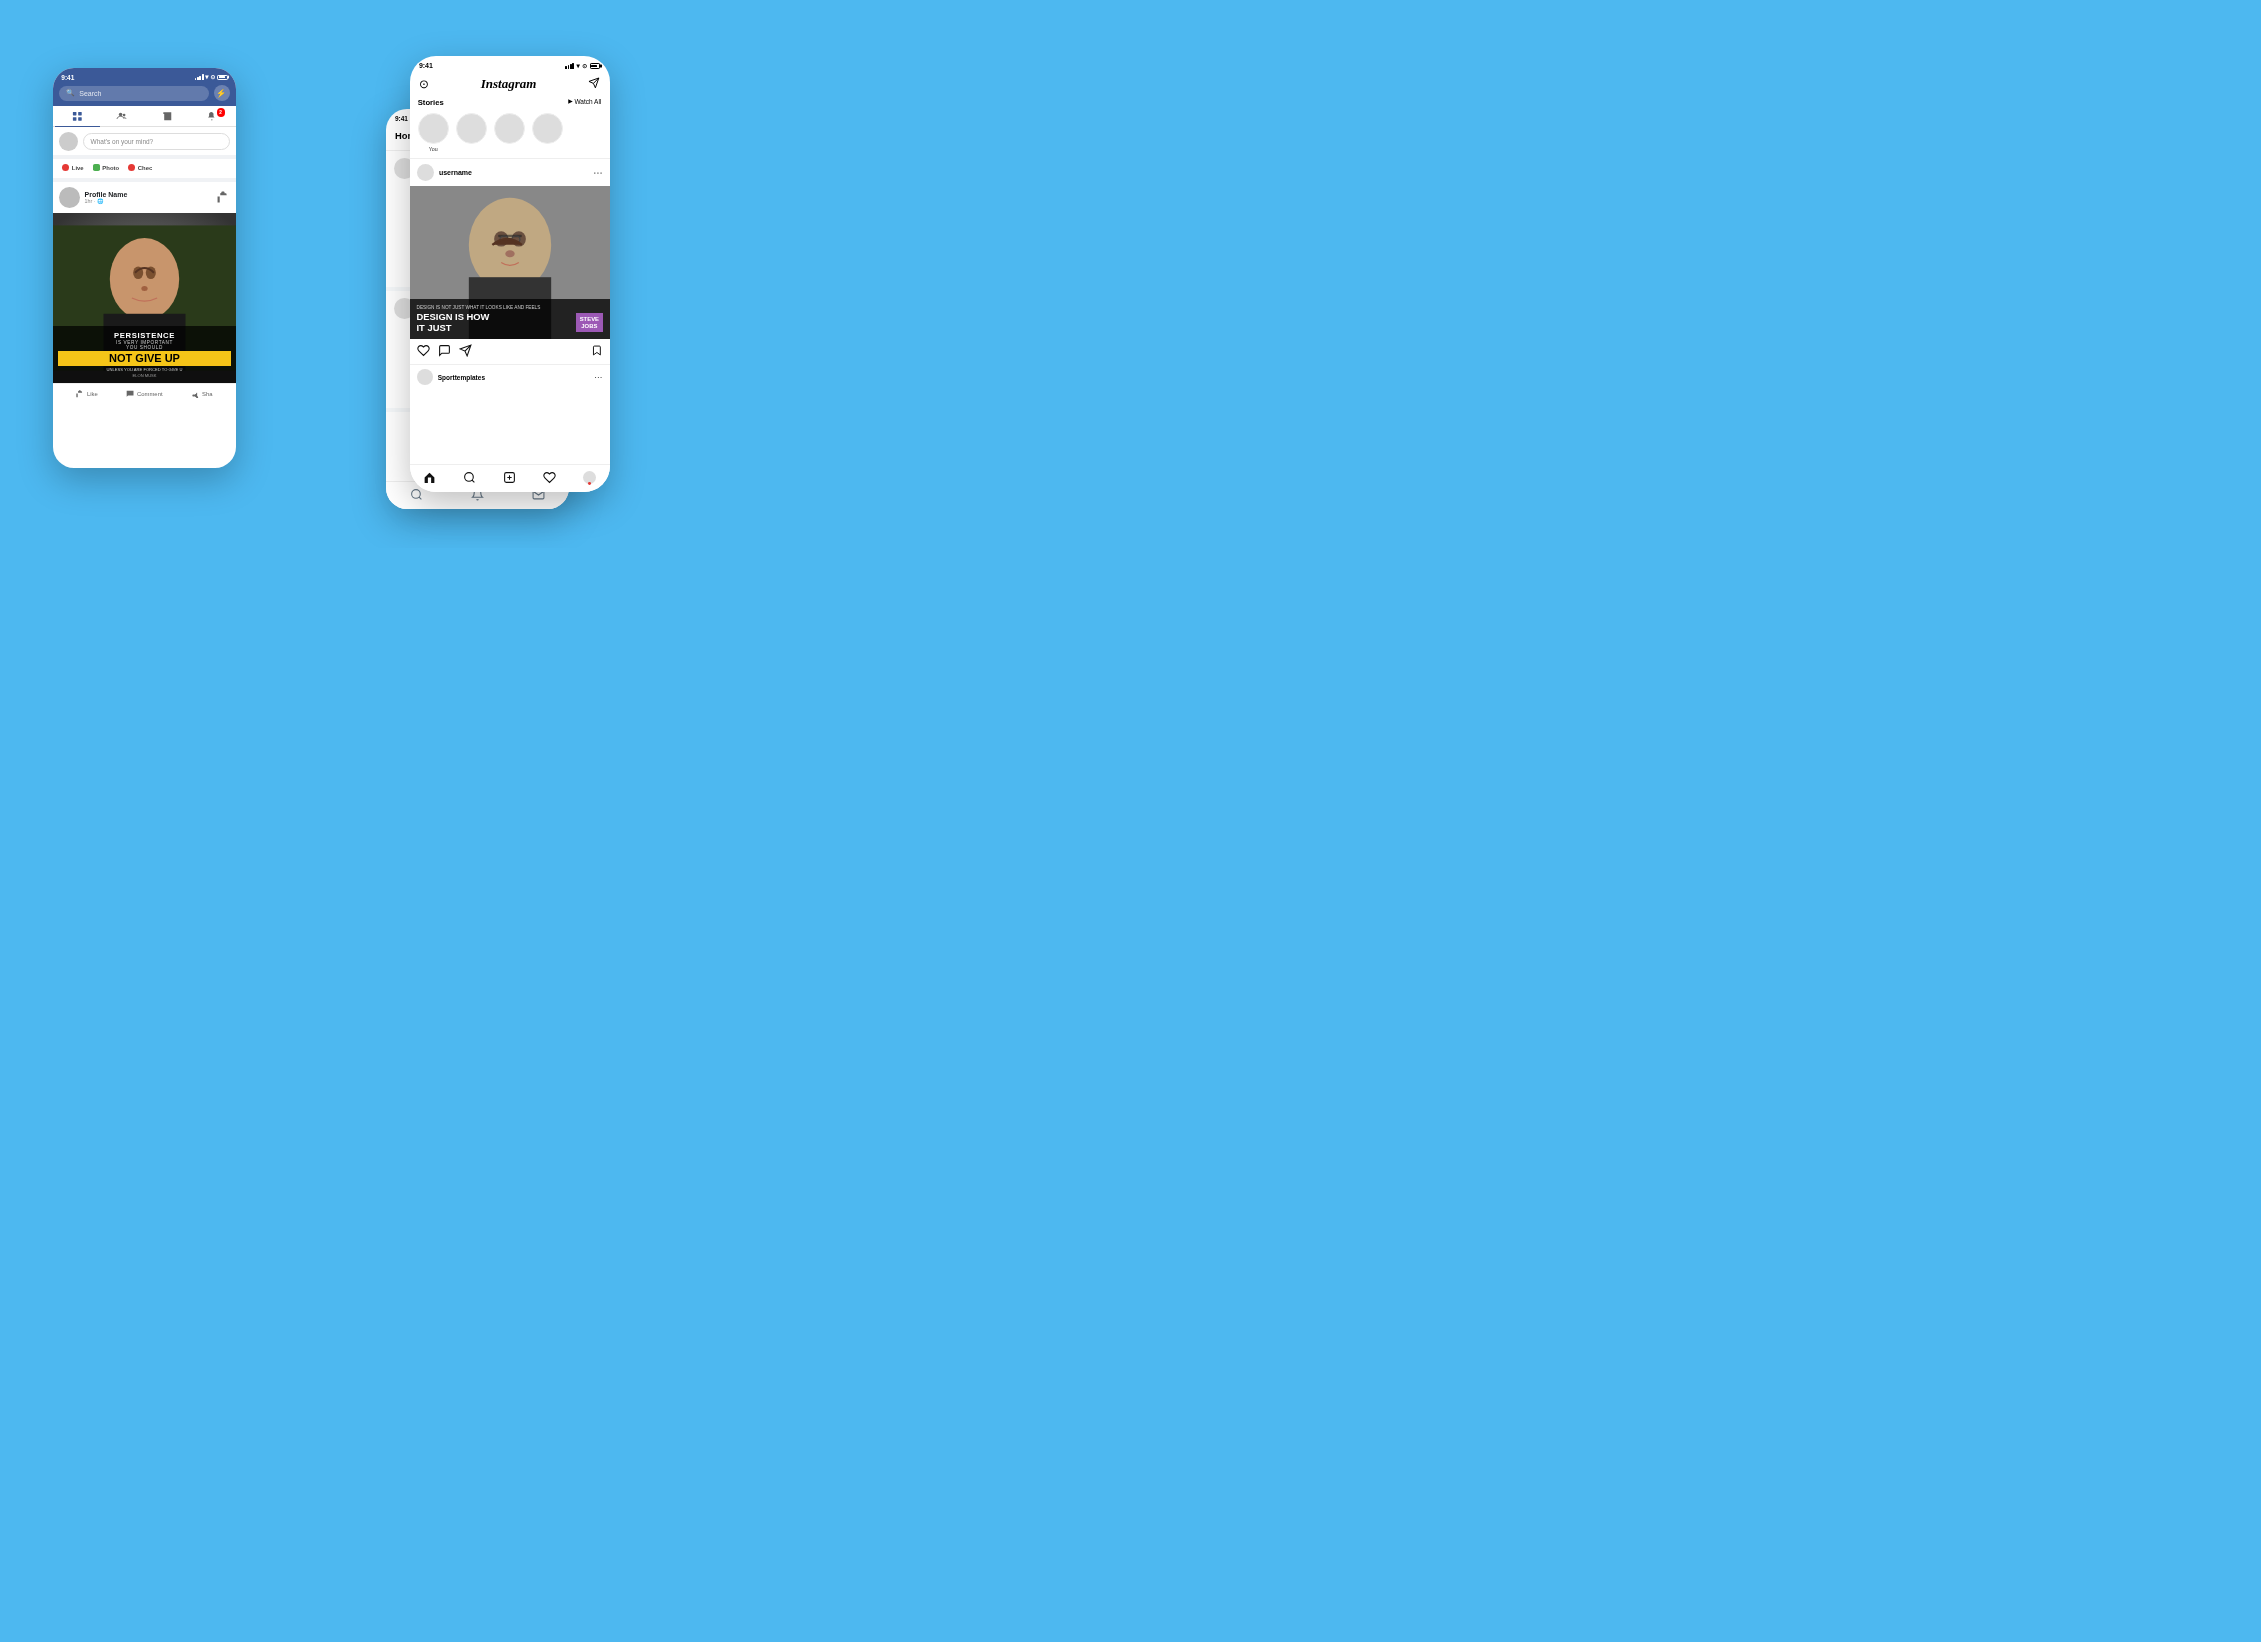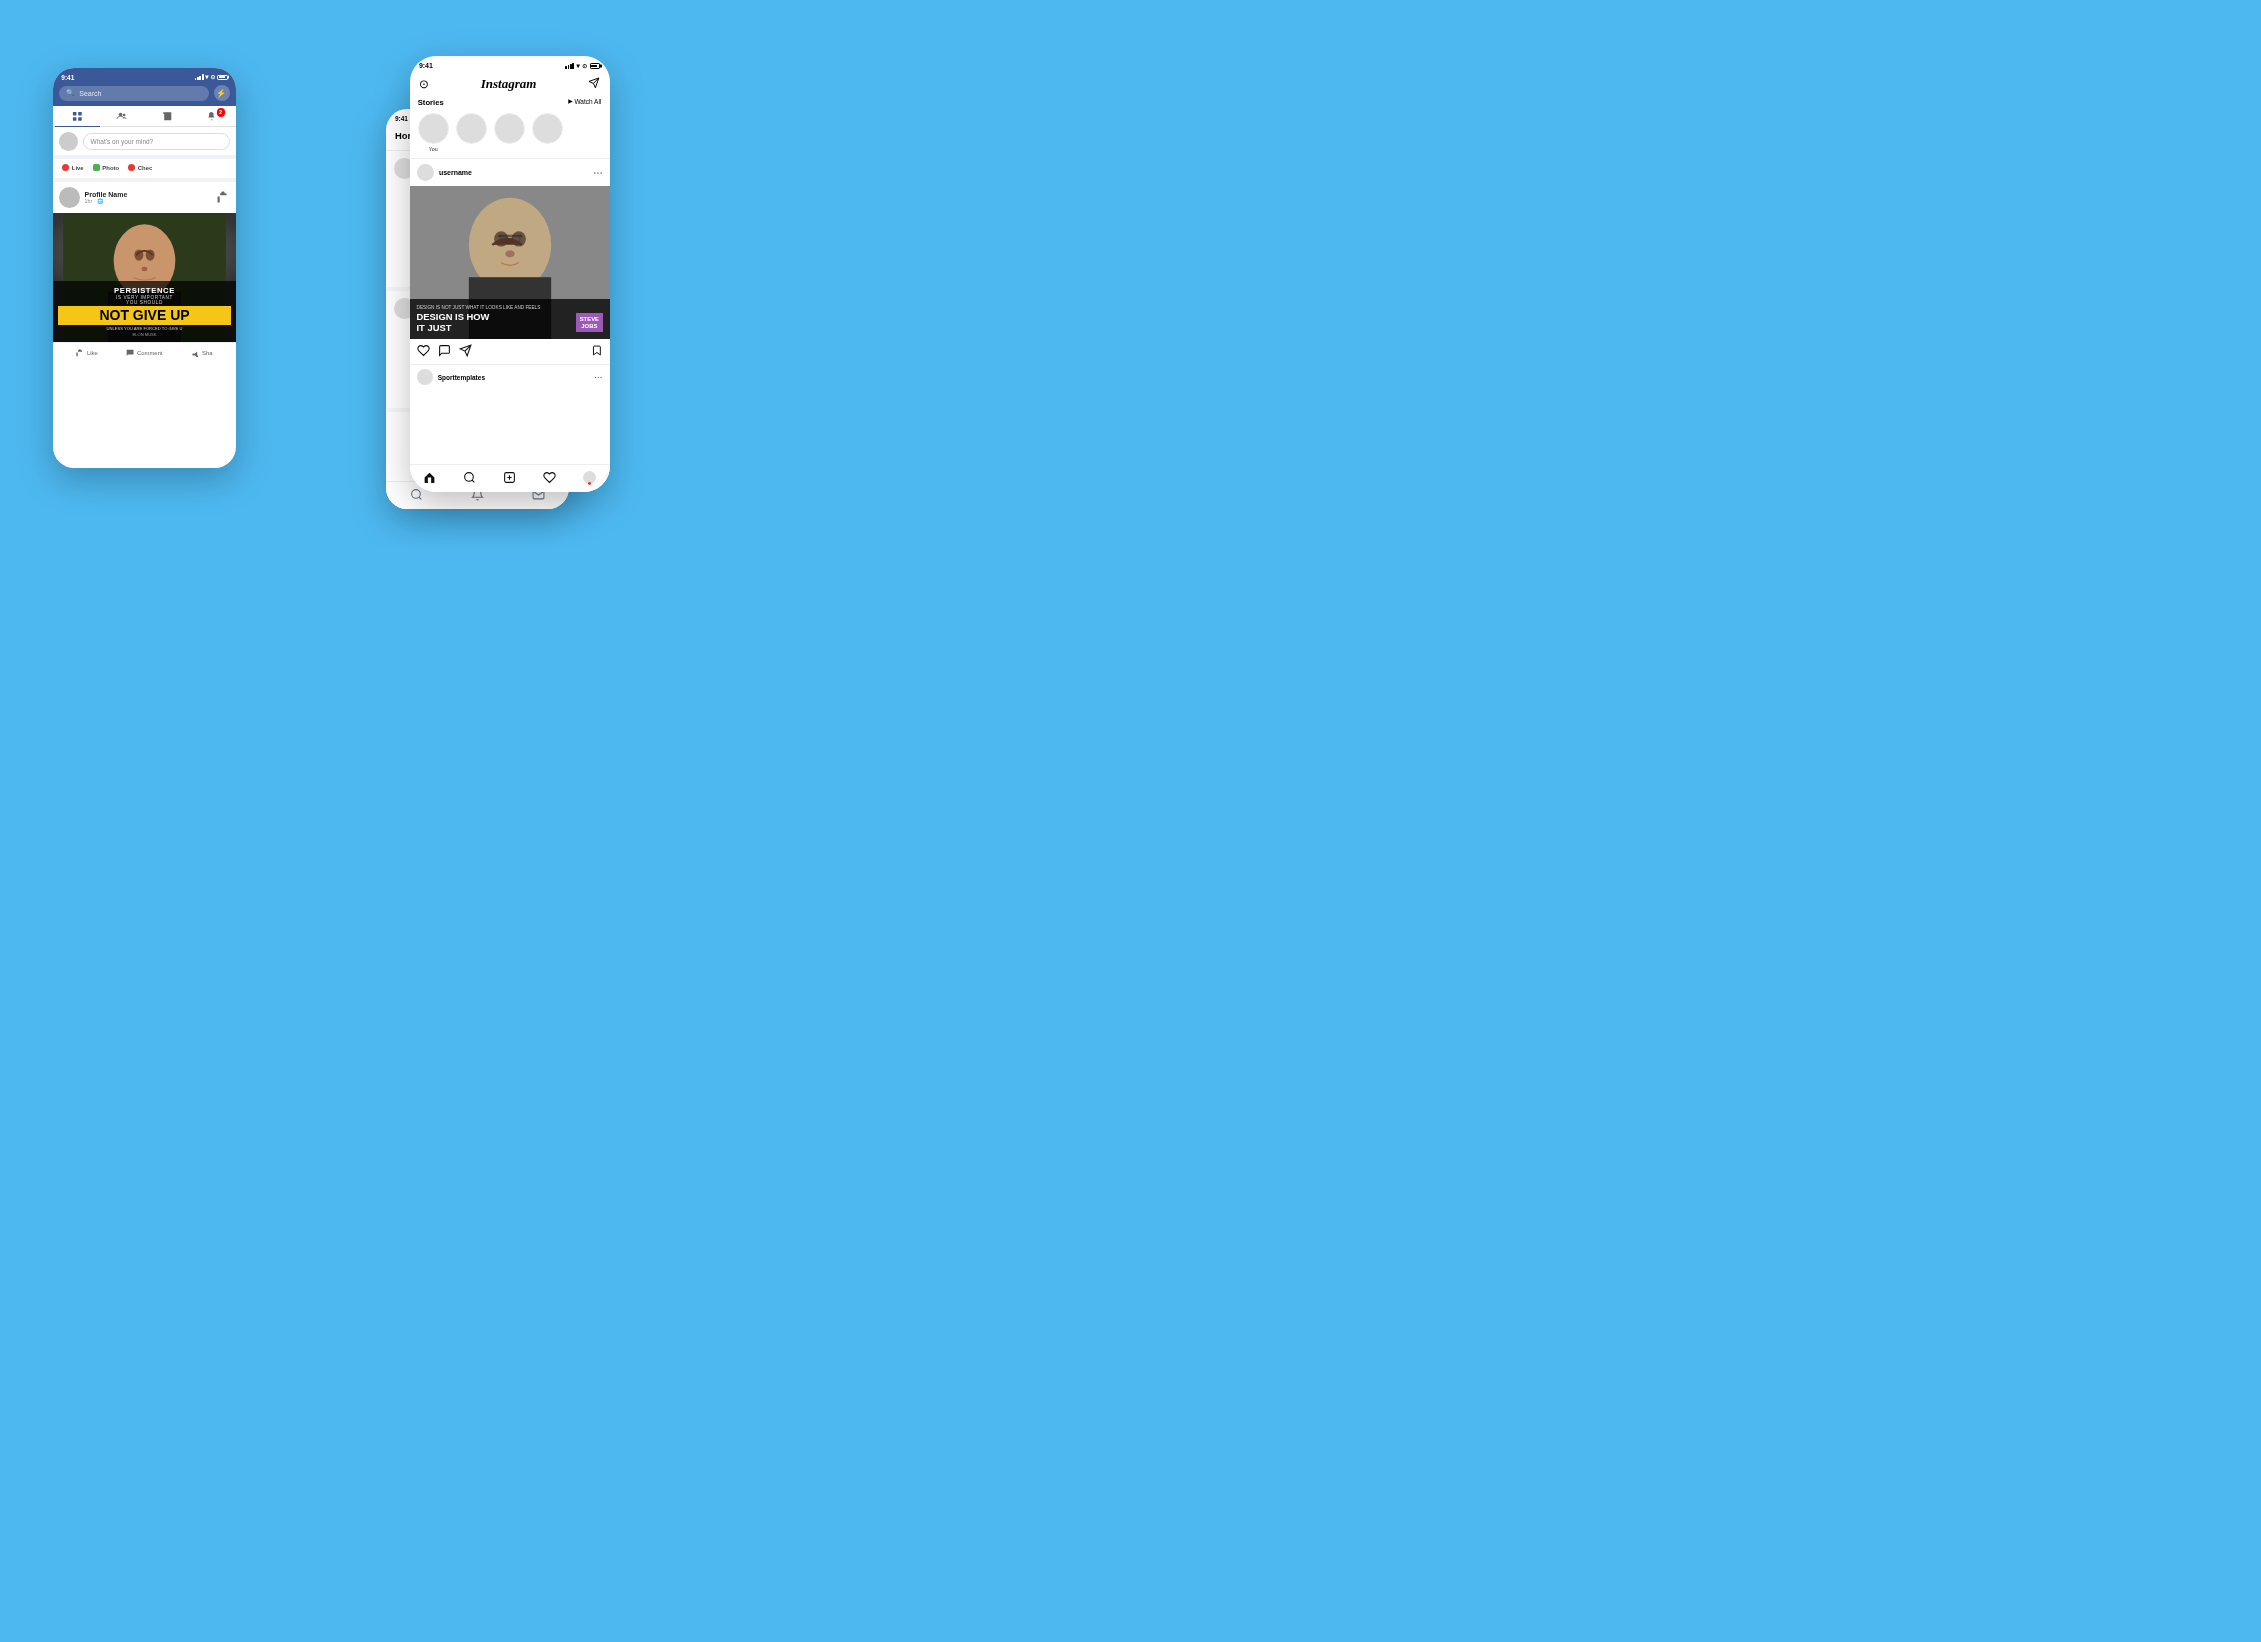--- a/index.html
+++ b/index.html
@@ -203,39 +203,39 @@
       width: 21px; height: 21px;
       background: #bbb;
       border-radius: 50%;
     }
     .fb-profile-info { flex: 1; }
     .fb-profile-name { font-size: 7px; font-weight: 700; color: #1c1e21; }
     .fb-profile-meta { font-size: 5.3px; color: #888; display: flex; gap: 2.4px; align-items: center; }
 
     .fb-post-image {
       width: 100%;
-      height: 129px;
+      height: 170px;
       background: linear-gradient(180deg, #1a1a2e 0%, #16213e 50%, #0f3460 100%);
       position: relative;
       overflow: hidden;
     }
 
     .fb-post-text {
       position: absolute;
       bottom: 0; left: 0; right: 0;
       background: rgba(0,0,0,0.7);
       padding: 4.7px;
       text-align: center;
     }
     .persistence-text { color: white; font-size: 7.7px; font-weight: 900; letter-spacing: 0.6px; display: block; }
     .is-very-text { color: #ccc; font-size: 4.7px; letter-spacing: 0.6px; display: block; }
     .not-give-up {
       background: #f5c518;
       color: black;
-      font-size: 14px;
+      font-size: 11px;
       font-weight: 900;
       display: block;
       padding: 1.2px 0;
       margin: 1.2px 0;
     }
     .unless-text { color: #ccc; font-size: 4.1px; display: block; }
     .elon-credit { color: #999; font-size: 4.1px; display: block; margin-top: 1.2px; }
 
     .fb-reactions {
       display: flex;

